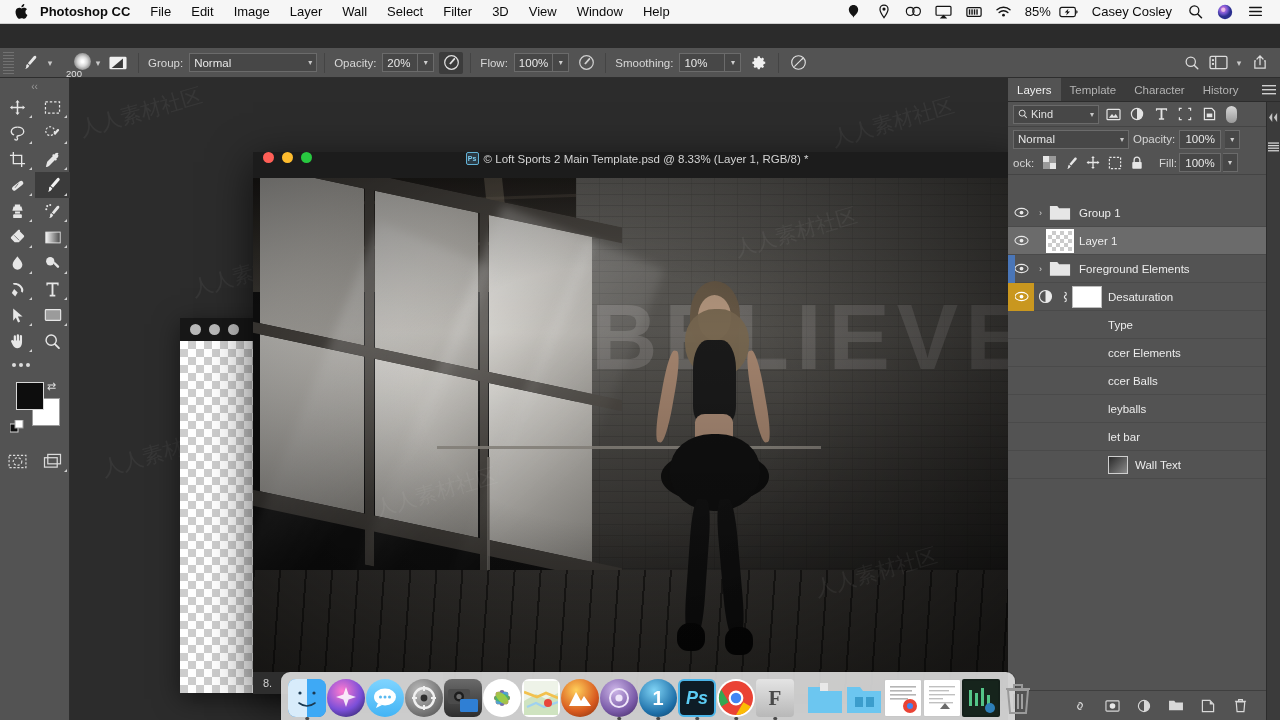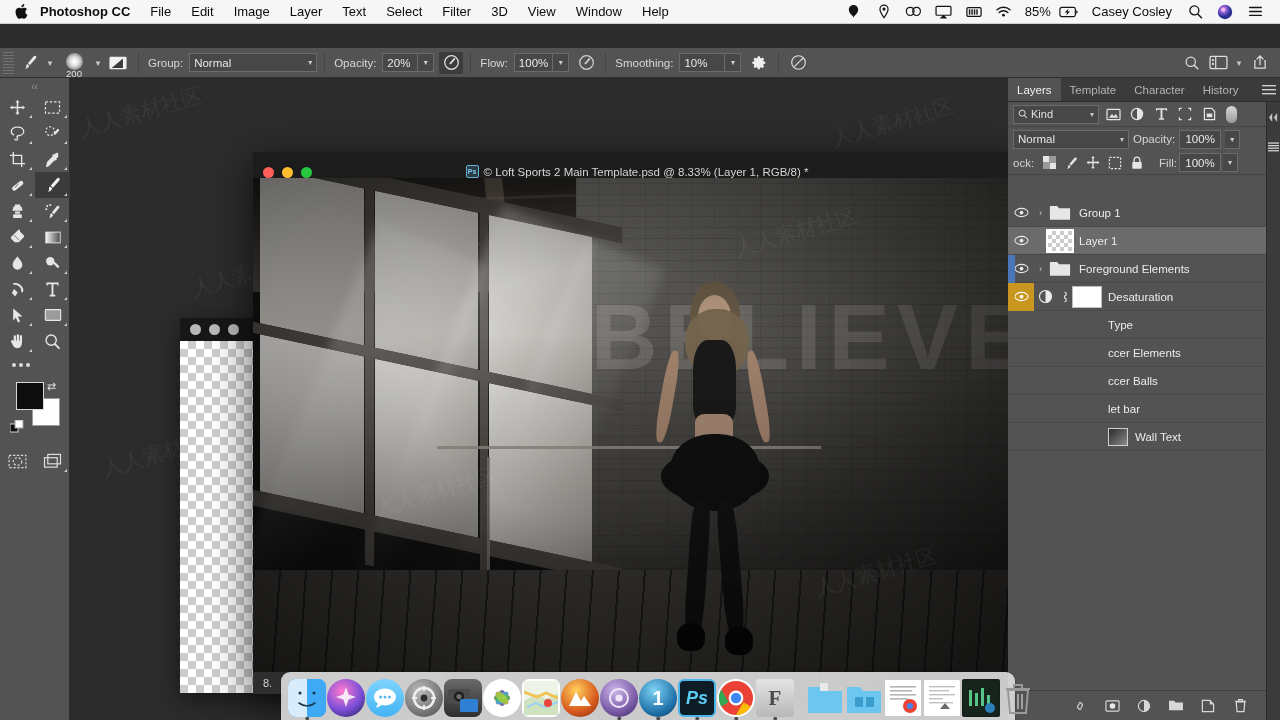--- a/index.html
+++ b/index.html
@@ -43,21 +43,21 @@
     position: absolute; top: 48px; left: 0; width: 1280px; height: 30px;
     background: #535353; display: flex; align-items: center;
     border-bottom: 1px solid #2e2e2e; z-index: 85; font-size: 11.5px; color: #e2e2e2;
   }
   .grip { width: 11px; height: 22px; margin-left: 3px; margin-right: 3px;
     background: repeating-linear-gradient(to bottom, #8a8a8a 0 1px, transparent 1px 3px);
     opacity: .55; }
   .ob-sep { width: 1px; height: 20px; background: #444; margin: 0 7px; }
   .ob-tool { width: 26px; height: 22px; display: flex; align-items: center; justify-content: center; }
   .ob-caret { width: 14px; display: flex; align-items: center; justify-content: center; color: #c8c8c8; font-size: 9px;}
-  .brushprev { width: 34px; height: 30px; position: relative; display:flex; align-items:center; justify-content:center; flex-direction:column;}
+  .brushprev { width: 34px; height: 30px; position: relative; display:flex; align-items:flex-end; justify-content:center; flex-direction:column;}
   .brushdot { width: 17px; height: 17px; border-radius: 50%;
     background: radial-gradient(circle, #fff 10%, #d8d8d8 40%, #8f8f8f 72%, #5e5e5e 100%); margin-top:-3px;}
   .brushnum { font-size: 9.5px; color: #e0e0e0; position: absolute; bottom: -1px; left: 50%; transform: translateX(-50%); }
   .ob-label { color: #d8d8d8; padding: 0 6px 0 2px; white-space: nowrap; }
   .ob-field {
     background: #474747; border: 1px solid #6b6b6b; height: 19px;
     display: flex; align-items: center; color: #e8e8e8; font-size: 11.5px;
     padding: 0 4px; min-width: 36px;
   }
   .ob-field.wide { width: 128px; justify-content: space-between; }
@@ -104,21 +104,21 @@
   .bw-body { position: absolute; left:0; right:0; top: 23px; bottom: 0;
     background-color: #fff;
     background-image:
       linear-gradient(45deg, #cdcdcd 25%, transparent 25%, transparent 75%, #cdcdcd 75%),
       linear-gradient(45deg, #cdcdcd 25%, transparent 25%, transparent 75%, #cdcdcd 75%);
     background-size: 16px 16px; background-position: 0 0, 8px 8px; }
 
   
   .docwin { position: absolute; left: 253px; top: 152px; width: 768px; height: 542px; z-index: 30;
      box-shadow: 0 10px 40px rgba(0,0,0,.65); }
-  .dw-bar { height: 26px; background: #1c1c1c; display: flex; align-items: flex-end; position: relative; }
+  .dw-bar { height: 26px; background: #1c1c1c; display: flex; align-items: flex-start; position: relative; }
   .dw-lights { position: absolute; left: 10px; display: flex; gap: 8px; align-items: center;}
   .dw-lights i { width: 11px; height: 11px; border-radius: 50%; display: block; }
   .dw-lights i:nth-child(1){ background:#ff5f57; }
   .dw-lights i:nth-child(2){ background:#febc2e; }
   .dw-lights i:nth-child(3){ background:#28c840; }
   .dw-title { width: 100%; text-align: center; font-size: 11.5px; color: #d5d5d5; display: flex;
     align-items: center; justify-content: center; gap: 5px; }
   .psbadge { width: 13px; height: 13px; background: #2b3a44; border: 1px solid #63b2d6; border-radius: 2px;
     color: #7ecdf0; font-size: 7px; display: flex; align-items: center; justify-content: center; font-weight: bold; }
   .dw-canvas { position: absolute; left: 0; right: 0; top: 26px; bottom: 0; overflow: hidden; background: #1a1a1a;}
@@ -236,21 +236,21 @@
     <div class="mb-apple">
       <svg viewBox="0 0 22 26">
           <path fill="#111" d="M15.2 3.6c.8-1 1.3-2.3 1.2-3.6-1.2.05-2.7.8-3.5 1.8-.75.85-1.4 2.2-1.2 3.5 1.35.1 2.7-.7 3.5-1.7zM16.4 6.1c-1.95-.1-3.6 1.1-4.5 1.1-.95 0-2.35-1.05-3.9-1.05-2 .05-3.85 1.15-4.9 2.95-2.1 3.6-.55 8.95 1.5 11.9 1 1.45 2.2 3.05 3.75 3 1.5-.05 2.05-.95 3.85-.95 1.8 0 2.3.95 3.9.9 1.6-.05 2.6-1.45 3.6-2.9 1.1-1.65 1.6-3.25 1.65-3.35-.05-.05-3.15-1.2-3.2-4.8-.05-3 2.45-4.45 2.55-4.5-1.4-2.05-3.55-2.3-4.3-2.35z"></path>
         </svg>
     </div>
     <div class="mb-item bold">Photoshop CC</div>
     <div class="mb-item">File</div>
     <div class="mb-item">Edit</div>
     <div class="mb-item">Image</div>
     <div class="mb-item">Layer</div>
-    <div class="mb-item">Text</div>
+    <div class="mb-item">Wall</div>
     <div class="mb-item">Select</div>
     <div class="mb-item">Filter</div>
     <div class="mb-item">3D</div>
     <div class="mb-item">View</div>
     <div class="mb-item">Window</div>
     <div class="mb-item">Help</div>
 
     <div class="mb-right">
       <div class="mb-ic">
         <svg width="15" height="15" viewBox="0 0 16 16">
@@ -922,20 +922,24 @@
           <div style="width:100px"></div>
           <div class="lname">ccer Elements</div>
         </div>
 
         <div class="lrow">
           <div style="width:100px"></div>
           <div class="lname">ccer Balls</div>
         </div>
 
 
+        <div class="lrow">
+          <div style="width:100px"></div>
+          <div class="lname">leyballs</div>
+        </div>
 
         <div class="lrow">
           <div style="width:100px"></div>
           <div class="lname">let bar</div>
         </div>
 
         <div class="lrow">
           <div style="width:100px"></div>
           <div class="lthumb" style="background:linear-gradient(135deg,#2a2a2a,#8a8a8a);border:1px solid #cfcfcf;width:20px;height:18px;margin-right:7px"></div>
           <div class="lname">Wall Text</div>

